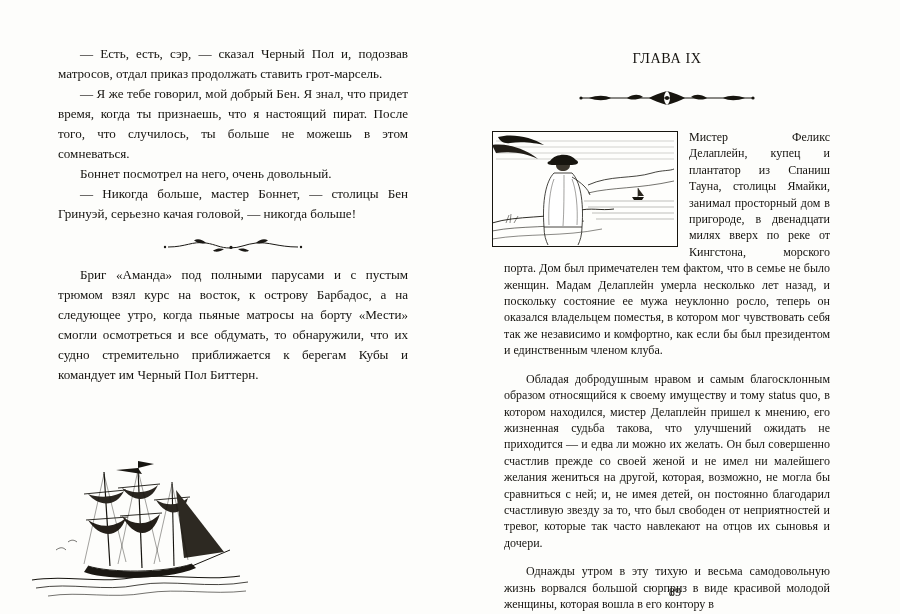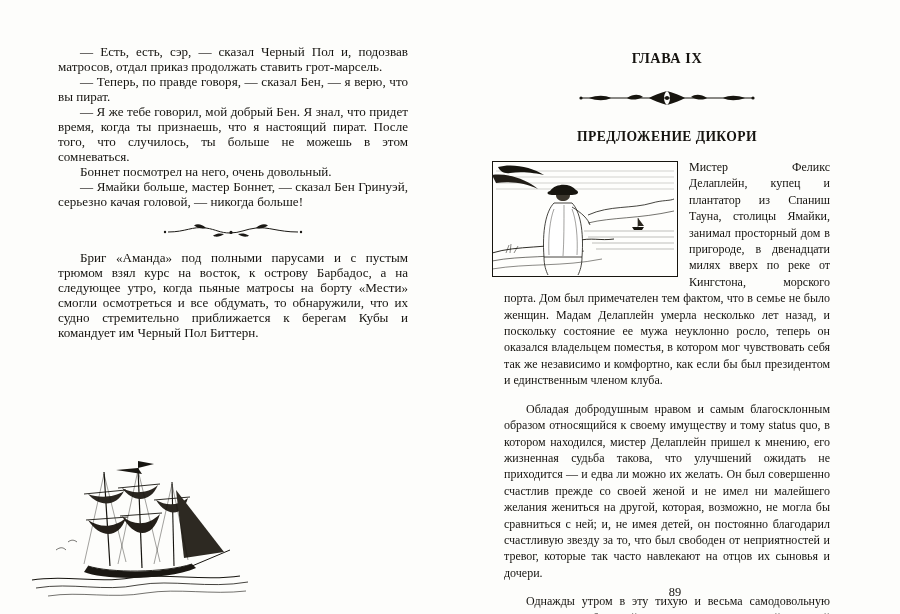--- a/index.html
+++ b/index.html
@@ -32,21 +32,21 @@
   }
   .page-right {
     width: 450px;
     padding: 44px 58px 26px 42px;
   }
   .body-text p {
     margin: 0;
     text-indent: 22px;
     text-align: justify;
     font-size: 13.1px;
-    line-height: 15px;
+    line-height: 20px;
     hyphens: auto;
   }
   .body-text p.dialog {
     text-indent: 22px;
   }
   
   .ornament-vine {
     display: block;
     margin: 13px auto 12px auto;
     width: 150px;
@@ -57,21 +57,21 @@
     position: absolute;
     left: 26px;
     bottom: 10px;
     width: 250px;
     height: 150px;
   }
   
   .chapter-head {
     text-align: center;
     font-size: 14.2px;
-    font-weight: bold;
+    font-weight: normal;
     letter-spacing: 0.6px;
     margin: 6px 0 0 0;
   }
   .chapter-orn {
     display: block;
     margin: 20px auto 20px auto;
     width: 200px;
     height: 22px;
   }
   .chapter-title {
@@ -116,24 +116,23 @@
   }
 </style>
 </head>
 <body>
 
 <div class="book-spread">
 
   <div class="page page-left">
     <div class="body-text">
       <p class="dialog">— Есть, есть, сэр, — сказал Черный Пол и, подозвав матросов, отдал приказ продолжать ставить грот-марсель.</p>
-      <p class="dialog">— Теперь, по правде говоря, — сказал Бен, — я верю, что вы пират.</p>
       <p class="dialog">— Я же тебе говорил, мой добрый Бен. Я знал, что придет время, когда ты признаешь, что я настоящий пират. После того, что случилось, ты больше не можешь в этом сомневаться.</p>
       <p class="dialog">Боннет посмотрел на него, очень довольный.</p>
-      <p class="dialog">— Ямайки больше, мастер Боннет, — сказал Бен Гринуэй, серьезно качая головой, — никогда больше!</p>
+      <p class="dialog">— Никогда больше, мастер Боннет, — столицы Бен Гринуэй, серьезно качая головой, — никогда больше!</p>
     </div>
 
     <svg class="ornament-vine" viewBox="0 0 150 16">
       <g fill="none" stroke="#1a1814" stroke-width="1">
         <path d="M10 10 C 28 10, 34 4, 48 6 C 58 7.5, 62 11, 72 11 C 82 11, 88 7, 98 6 C 110 4.5, 120 10, 140 10"></path>
         <path d="M48 6 C 44 2, 39 1.5, 36 3.5 C 40 6.5, 45 7, 48 6 Z" fill="#1a1814" stroke="none"></path>
         <path d="M98 6 C 102 2, 107 1.5, 110 3.5 C 106 6.5, 101 7, 98 6 Z" fill="#1a1814" stroke="none"></path>
         <path d="M66 12 C 62 15, 57 15.5, 55 13.5 C 59 11, 63 11, 66 12 Z" fill="#1a1814" stroke="none"></path>
         <path d="M80 12 C 84 15, 89 15.5, 91 13.5 C 87 11, 83 11, 80 12 Z" fill="#1a1814" stroke="none"></path>
         <circle cx="73" cy="10.4" r="1.6" fill="#1a1814" stroke="none"></circle>
@@ -203,21 +202,20 @@
         <circle cx="100" cy="11" r="2.1" stroke="none"></circle>
         <path d="M60 11 C 66 7, 72 7, 76 10 C 70 13, 64 13.5, 60 11 Z" stroke="none"></path>
         <path d="M140 11 C 134 7, 128 7, 124 10 C 130 13, 136 13.5, 140 11 Z" stroke="none"></path>
         <circle cx="14" cy="11" r="1.6" stroke="none"></circle>
         <circle cx="186" cy="11" r="1.6" stroke="none"></circle>
         <path d="M22 11 C 30 8, 38 8, 44 11 C 38 14, 30 14, 22 11 Z" stroke="none"></path>
         <path d="M178 11 C 170 8, 162 8, 156 11 C 162 14, 170 14, 178 11 Z" stroke="none"></path>
       </g>
     </svg>
 
-    <div class="chapter-title">ПРЕДЛОЖЕНИЕ ДИКОРИ</div>
 
     <div class="illo-wrap">
       <svg class="engraving" viewBox="0 0 186 116">
         <rect x="0.5" y="0.5" width="185" height="115" fill="#fefefc" stroke="#17150f" stroke-width="1"></rect>
         <g stroke="#17150f" fill="none" stroke-width="0.5">
 
           <path d="M4 10 H 182 M4 16 H 182 M4 22 H 182 M4 28 H 182" stroke-width="0.35" opacity="0.55"></path>
 
           <path d="M96 54 C 118 44, 140 48, 160 42 C 170 39, 178 40, 182 38" stroke-width="0.8"></path>
           <path d="M96 62 C 120 56, 146 58, 182 50" stroke-width="0.6"></path>

